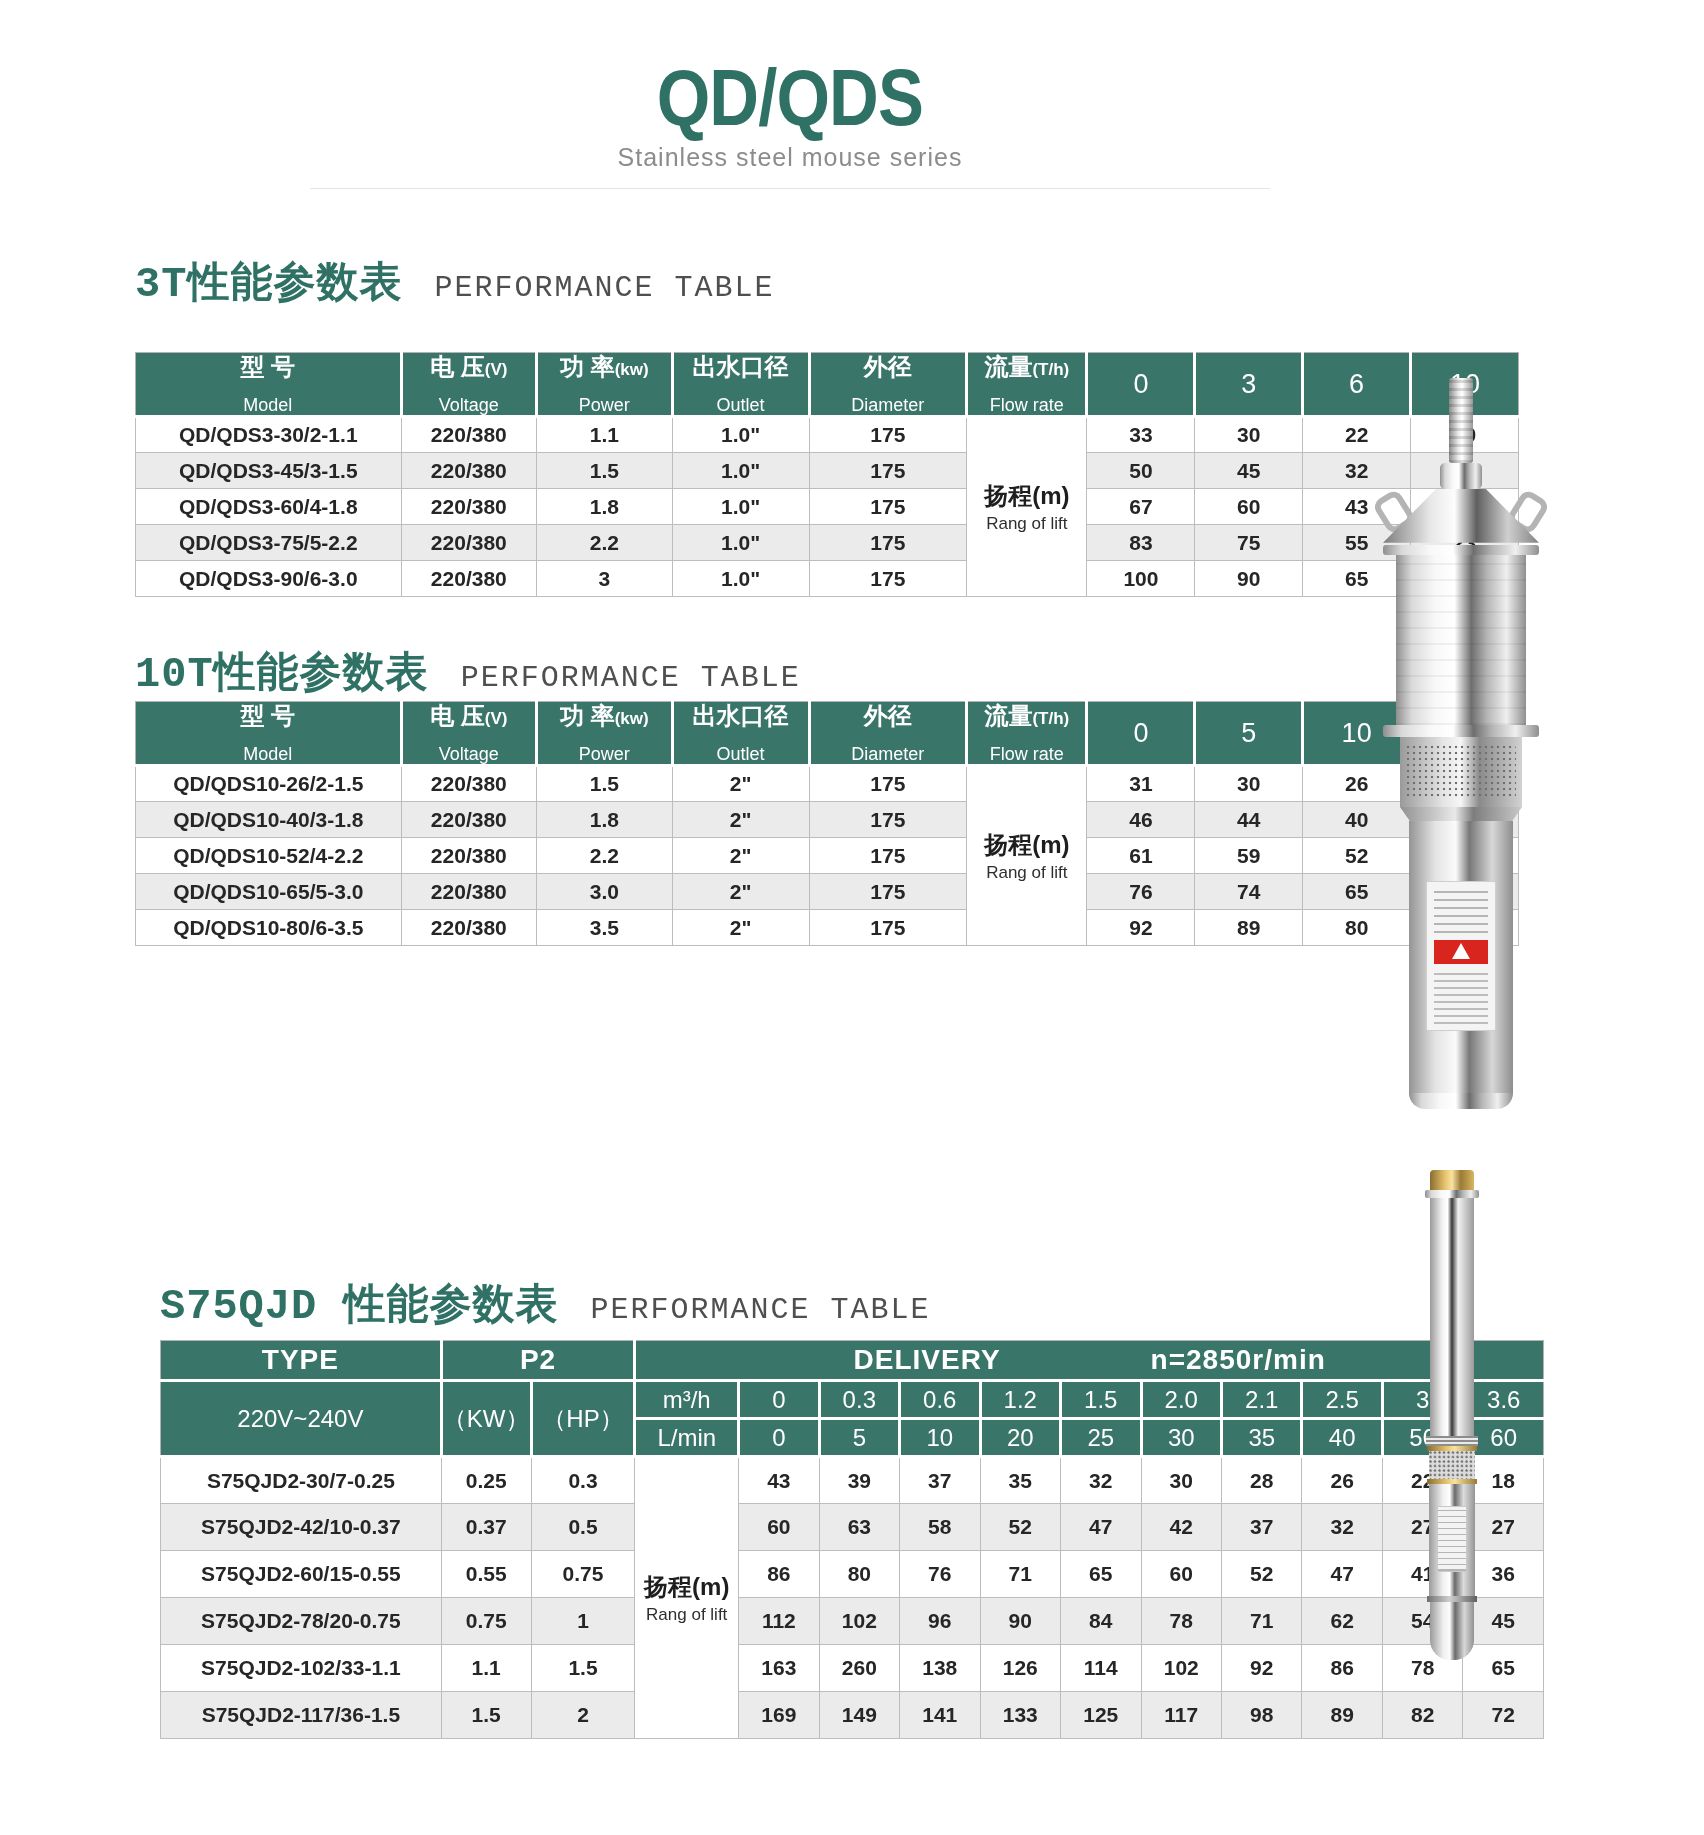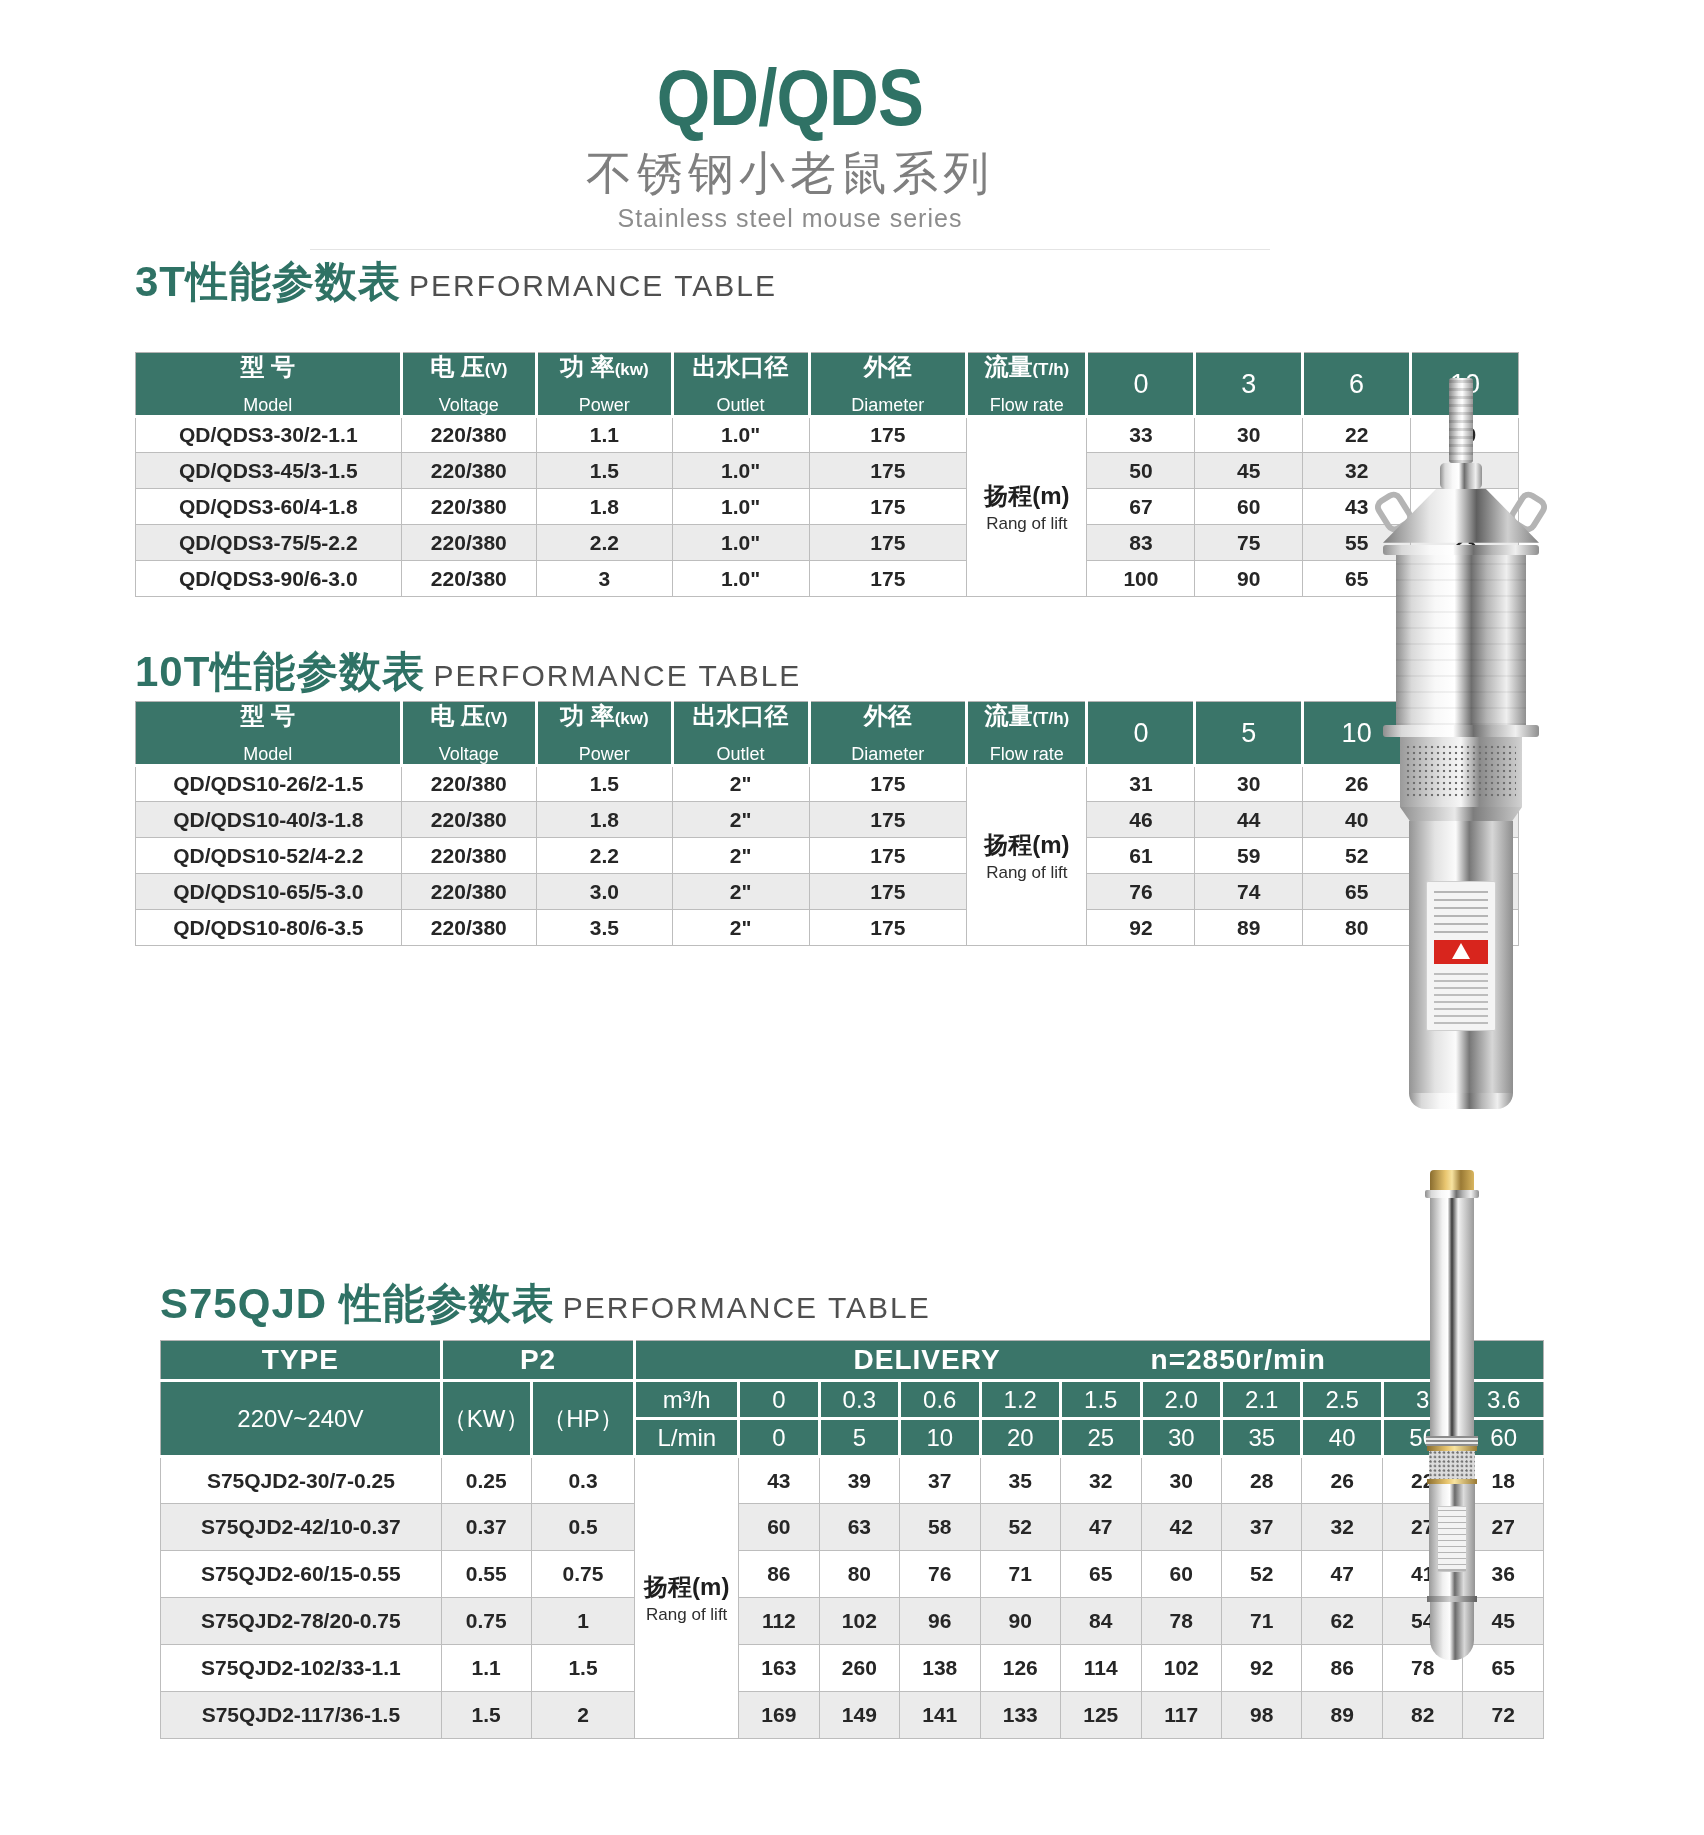--- a/index.html
+++ b/index.html
@@ -14,21 +14,21 @@
     font-size:80px; font-weight:900; color:var(--accent,#2f7265);
     line-height:1; display:inline-block; transform:scaleX(.86); transform-origin:center;
     letter-spacing:-1px;
   }
   .brand-cn { font-size:46px; color:#7f7f7f; letter-spacing:5px; margin-top:10px; line-height:1.1; }
   .brand-en { font-size:25px; color:#8c8c8c; margin-top:5px; letter-spacing:1px; }
   .brand-rule { width:960px; height:1px; background:#e4e4e4; margin:16px auto 0; }
   #brand1 { top:58px; }
   #brand2 { top:1018px; }
   
-  .sec-heading { position:absolute; display:flex; align-items:baseline; gap:8px; white-space:nowrap; }
+  .sec-heading { position:absolute; display:flex; align-items:baseline; gap:32px; white-space:nowrap;font-family:Liberation Mono, monospace; }
   .sec-cn { font-size:42px; font-weight:bold; color:var(--accent,#2f7265); letter-spacing:1px; }
   .sec-en { font-size:30px; color:#4f4f4f; letter-spacing:2px; }
   #heading-3t  { top:254px;  left:135px; }
   #heading-10t { top:644px;  left:135px; }
   #heading-s75 { top:1276px; left:160px; }
   
   .perf { border-collapse:collapse; table-layout:fixed; position:absolute; width:1384px; background:#fff; border:1px solid #b3b3b3; }
   #table-3t  { top:352px;  left:135px; }
   #table-10t { top:701px;  left:135px; }
   #table-s75 { top:1340px; left:160px; }
@@ -121,21 +121,20 @@
   .p2-foot { width:44px; height:58px; border-radius:0 0 20px 20px;
     background:linear-gradient(90deg,#9a9a9a,#efefef 30%,#fcfcfc 45%,#6a6a6a 57%,#d8d8d8 78%,#919191); }
 </style>
 </head>
 <body>
 
 <div class="page">
 
   <div class="brand" id="brand1">
     <div class="brand-title">QD/QDS</div>
-    <div class="brand-cn">不锈钢小老鼠系列</div>
     <div class="brand-en">Stainless steel mouse series</div>
     <div class="brand-rule"></div>
   </div>
 
   <div class="sec-heading" id="heading-3t">
     <span class="sec-cn">3T性能参数表</span>
     <span class="sec-en">PERFORMANCE TABLE</span>
   </div>
 
   <table class="perf perf-qd" id="table-3t">

